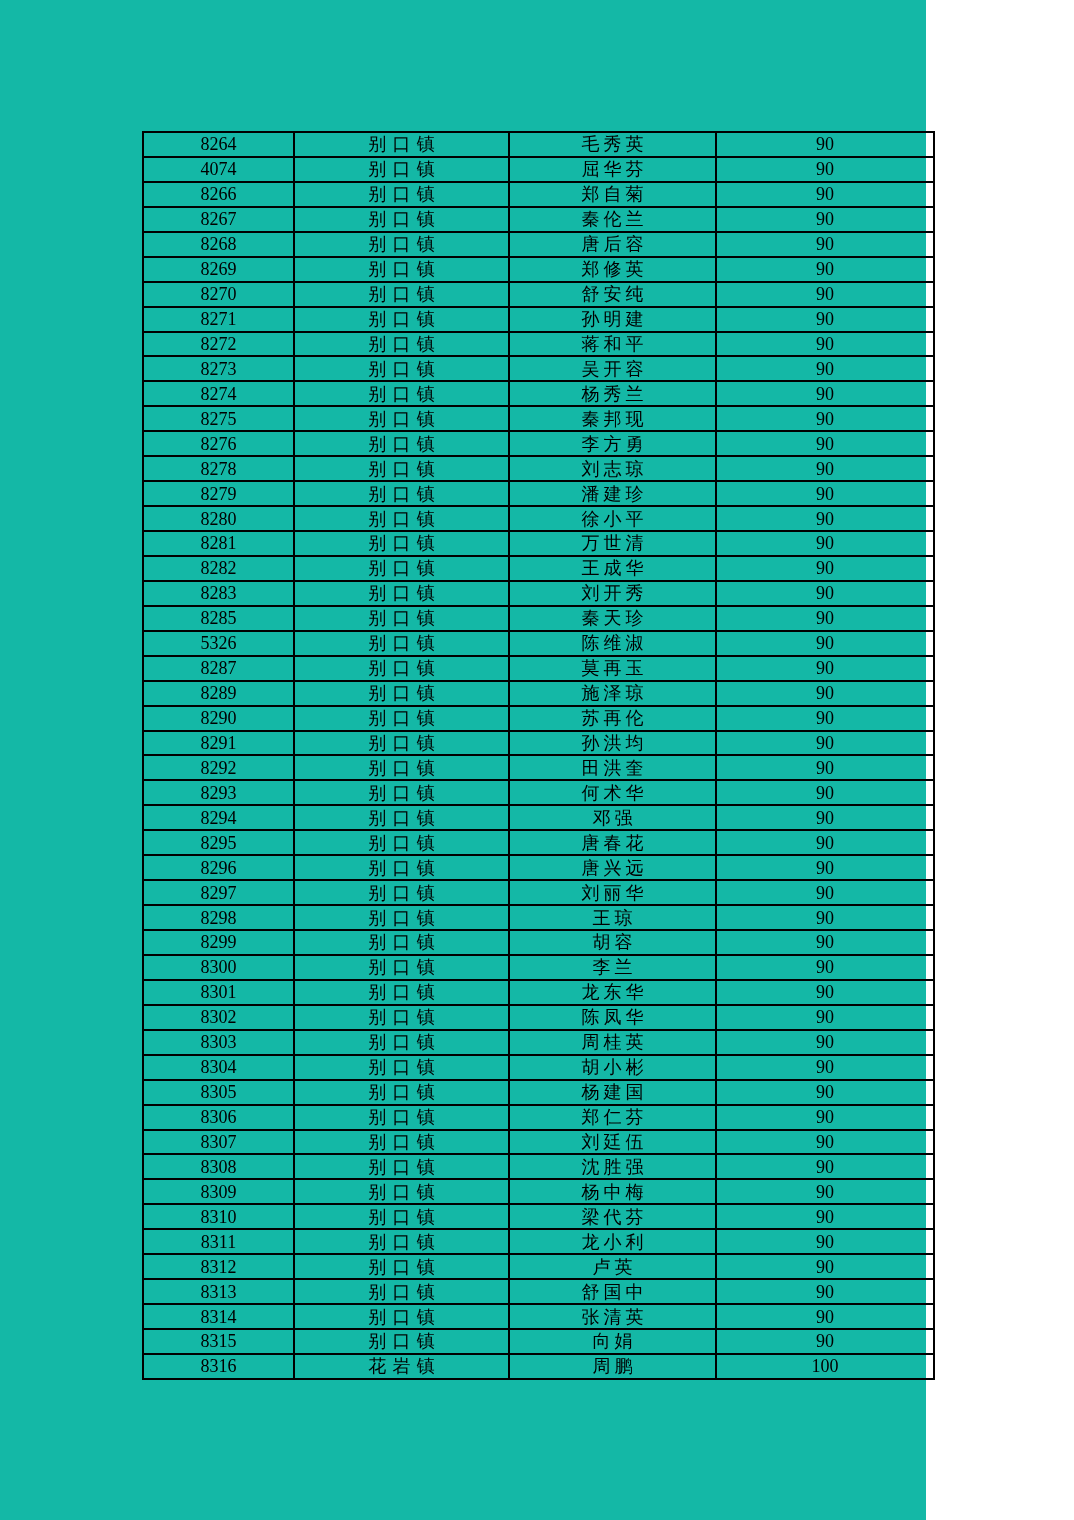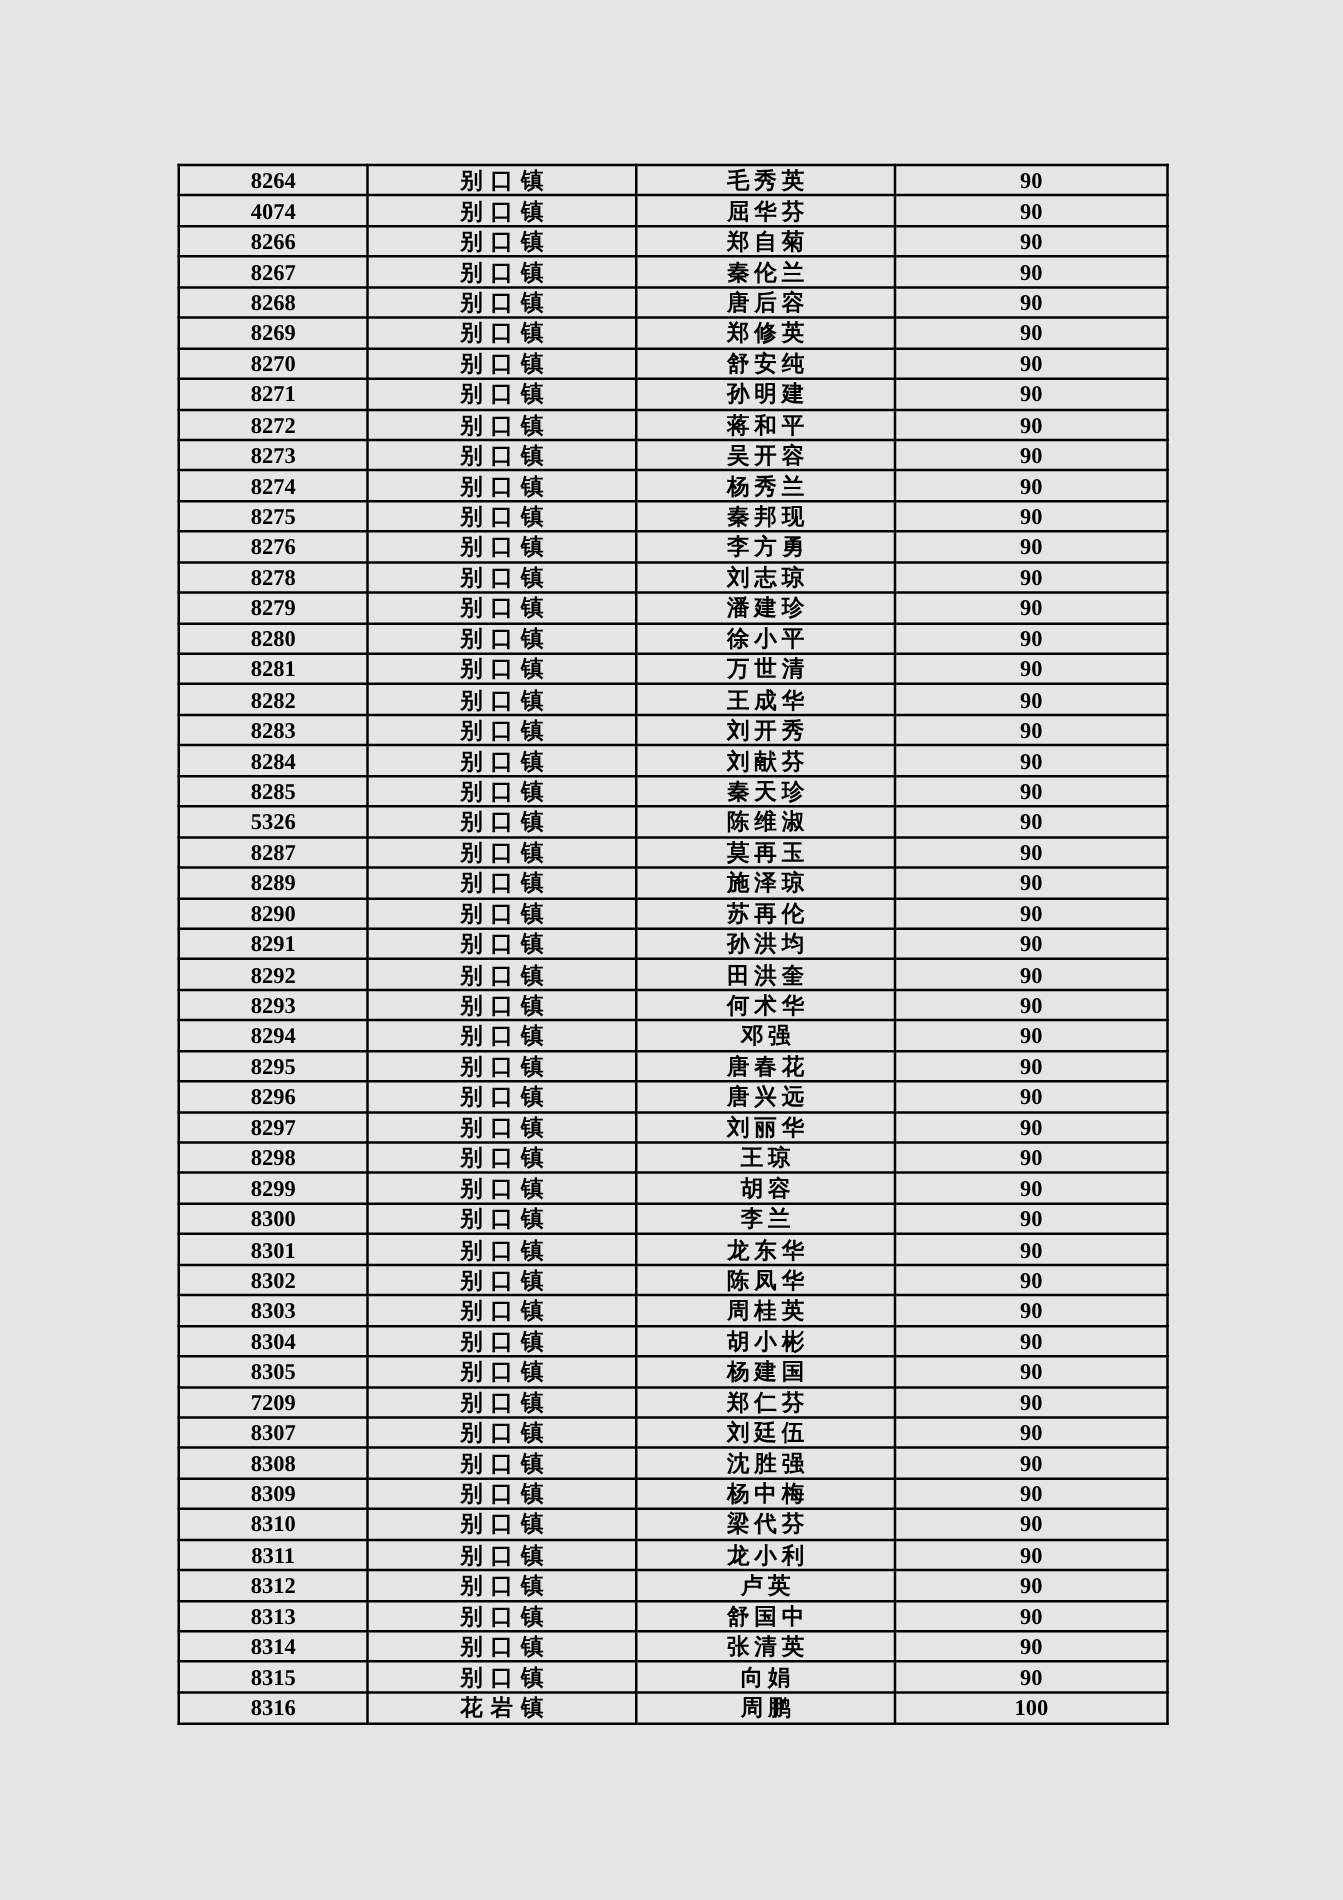--- a/index.html
+++ b/index.html
@@ -11,24 +11,23 @@
     width: 1074px;
     height: 1520px;
     position: relative;
     font-family: "Liberation Serif", "DejaVu Serif", serif;
     color: #000000;
   }
   .page {
     position: absolute;
     left: 0;
     top: 0;
-    width: 1074px;
+    width: 926px;
     height: 1520px;
-    background: #e5e5e5;
-    font-weight: bold;
+    background: #14b8a6;
   }
   table.score-table {
     position: absolute;
     left: 142px;
     top: 131px;
     width: 791px;
     height: 1249px;
     border-collapse: collapse;
     table-layout: fixed;
   }
@@ -168,26 +167,20 @@
           <td class="col-name">王成华</td>
           <td class="col-score">90</td>
         </tr>
         <tr>
           <td class="col-id">8283</td>
           <td class="col-town">别口镇</td>
           <td class="col-name">刘开秀</td>
           <td class="col-score">90</td>
         </tr>
         <tr>
-          <td class="col-id">8284</td>
-          <td class="col-town">别口镇</td>
-          <td class="col-name">刘献芬</td>
-          <td class="col-score">90</td>
-        </tr>
-        <tr>
           <td class="col-id">8285</td>
           <td class="col-town">别口镇</td>
           <td class="col-name">秦天珍</td>
           <td class="col-score">90</td>
         </tr>
         <tr>
           <td class="col-id">5326</td>
           <td class="col-town">别口镇</td>
           <td class="col-name">陈维淑</td>
           <td class="col-score">90</td>
@@ -294,21 +287,21 @@
           <td class="col-name">胡小彬</td>
           <td class="col-score">90</td>
         </tr>
         <tr>
           <td class="col-id">8305</td>
           <td class="col-town">别口镇</td>
           <td class="col-name">杨建国</td>
           <td class="col-score">90</td>
         </tr>
         <tr>
-          <td class="col-id">7209</td>
+          <td class="col-id">8306</td>
           <td class="col-town">别口镇</td>
           <td class="col-name">郑仁芬</td>
           <td class="col-score">90</td>
         </tr>
         <tr>
           <td class="col-id">8307</td>
           <td class="col-town">别口镇</td>
           <td class="col-name">刘廷伍</td>
           <td class="col-score">90</td>
         </tr>

